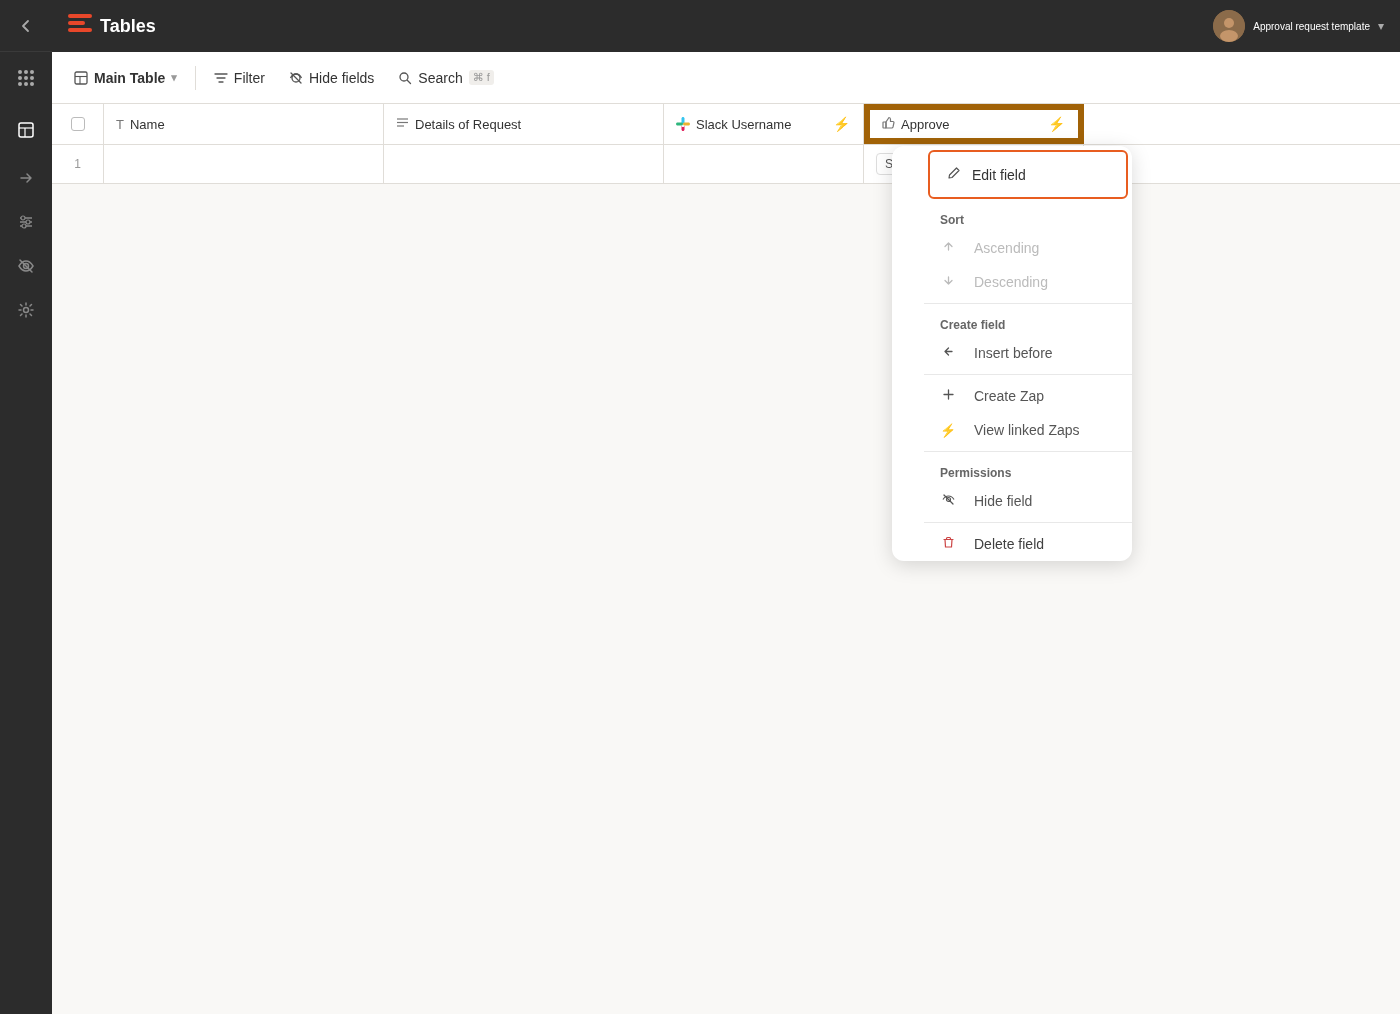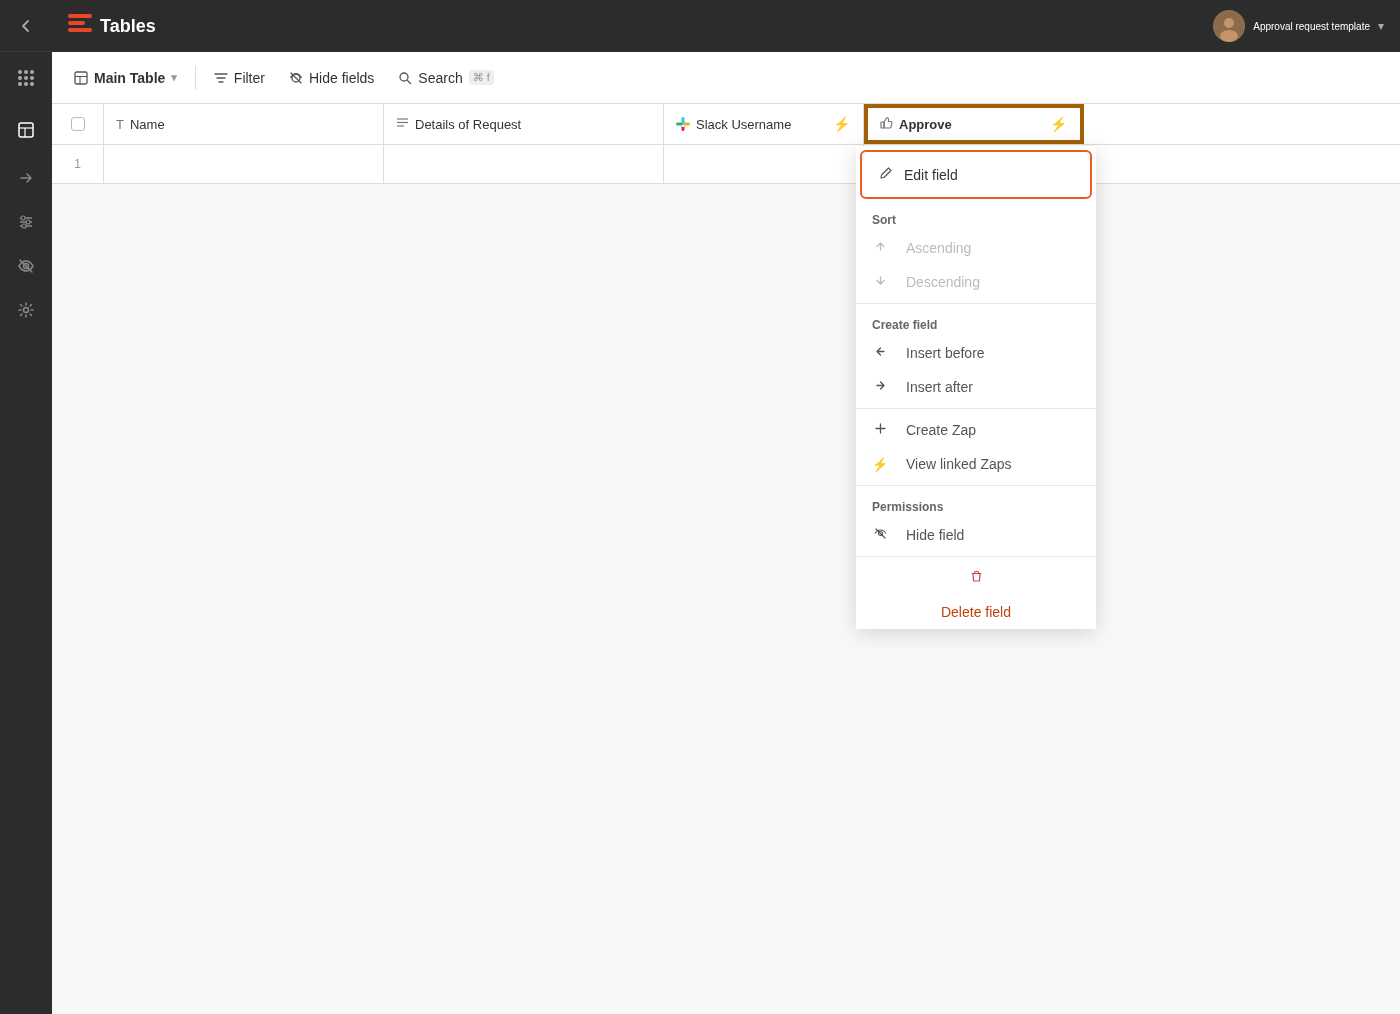--- a/index.html
+++ b/index.html
@@ -184,23 +184,22 @@
       cursor: pointer;
       user-select: none;
       position: relative;
     }
     .th-name { width: 280px; min-width: 280px; }
     .th-details { width: 280px; min-width: 280px; }
     .th-slack { width: 200px; min-width: 200px; }
     .th-approve {
       width: 220px;
       min-width: 220px;
-      border: 4px solid #a16207;
+      border: 6px solid #a16207;
       background: #fff;
-      font-weight: bold;
     }
     .th-icon {
       font-size: 13px;
       color: #777;
     }
 
     .table-body {
       flex: 1;
       background: #f9f8f6;
     }
@@ -241,27 +240,28 @@
       padding: 3px 8px;
       font-size: 12px;
       color: #555;
       cursor: pointer;
     }
 
     
     .dropdown-menu {
       position: absolute;
       top: 42px;
-      left: 804px;
+      left: 840px;
       width: 240px;
       background: #fff;
-      border-radius: 0;
+      border-radius: 12px;
       box-shadow: 0 4px 20px rgba(0,0,0,0.15);
       z-index: 100;
       overflow: hidden;
+      padding-left: 32px;
     }
 
     .menu-edit-field {
       display: flex;
       align-items: center;
       gap: 10px;
       padding: 14px 16px;
       cursor: pointer;
       font-size: 14px;
       font-weight: 500;
@@ -281,21 +281,21 @@
     .menu-item {
       display: flex;
       align-items: center;
       gap: 18px;
       padding: 9px 16px;
       cursor: pointer;
       font-size: 14px;
       color: #555;
     }
     .menu-item.disabled { color: #bbb; cursor: default; }
-    .menu-item.danger { color: #c2410c; flex-direction: column; }
+    .menu-item.danger { color: #404040; }
 
     .menu-divider { height: 1px; background: #e8e8e8; margin: 4px 0; }
 
     .menu-icon {
       font-size: 13px;
       color: #777;
       width: 16px;
       text-align: center;
     }
 
@@ -550,28 +550,20 @@
 
       <div class="menu-item">
         <span class="menu-icon">
           <svg width="13" height="13" viewBox="0 0 13 13" fill="none">
             <path d="M10 6.5H3M6.5 3L3 6.5L6.5 10" stroke="#555" stroke-width="1.3" stroke-linecap="round" stroke-linejoin="round"></path>
           </svg>
         </span>
         <span>Insert before</span>
       </div>
 
-      <div class="menu-item">
-        <span class="menu-icon">
-          <svg width="13" height="13" viewBox="0 0 13 13" fill="none">
-            <path d="M3 6.5H10M6.5 3L10 6.5L6.5 10" stroke="#555" stroke-width="1.3" stroke-linecap="round" stroke-linejoin="round"></path>
-          </svg>
-        </span>
-        <span>Insert after</span>
-      </div>
 
       <div class="menu-divider"></div>
 
 
       <div class="menu-item">
         <span class="menu-icon">
           <svg width="13" height="13" viewBox="0 0 13 13" fill="none">
             <path d="M6.5 2V11M2 6.5H11" stroke="#555" stroke-width="1.3" stroke-linecap="round"></path>
           </svg>
         </span>

